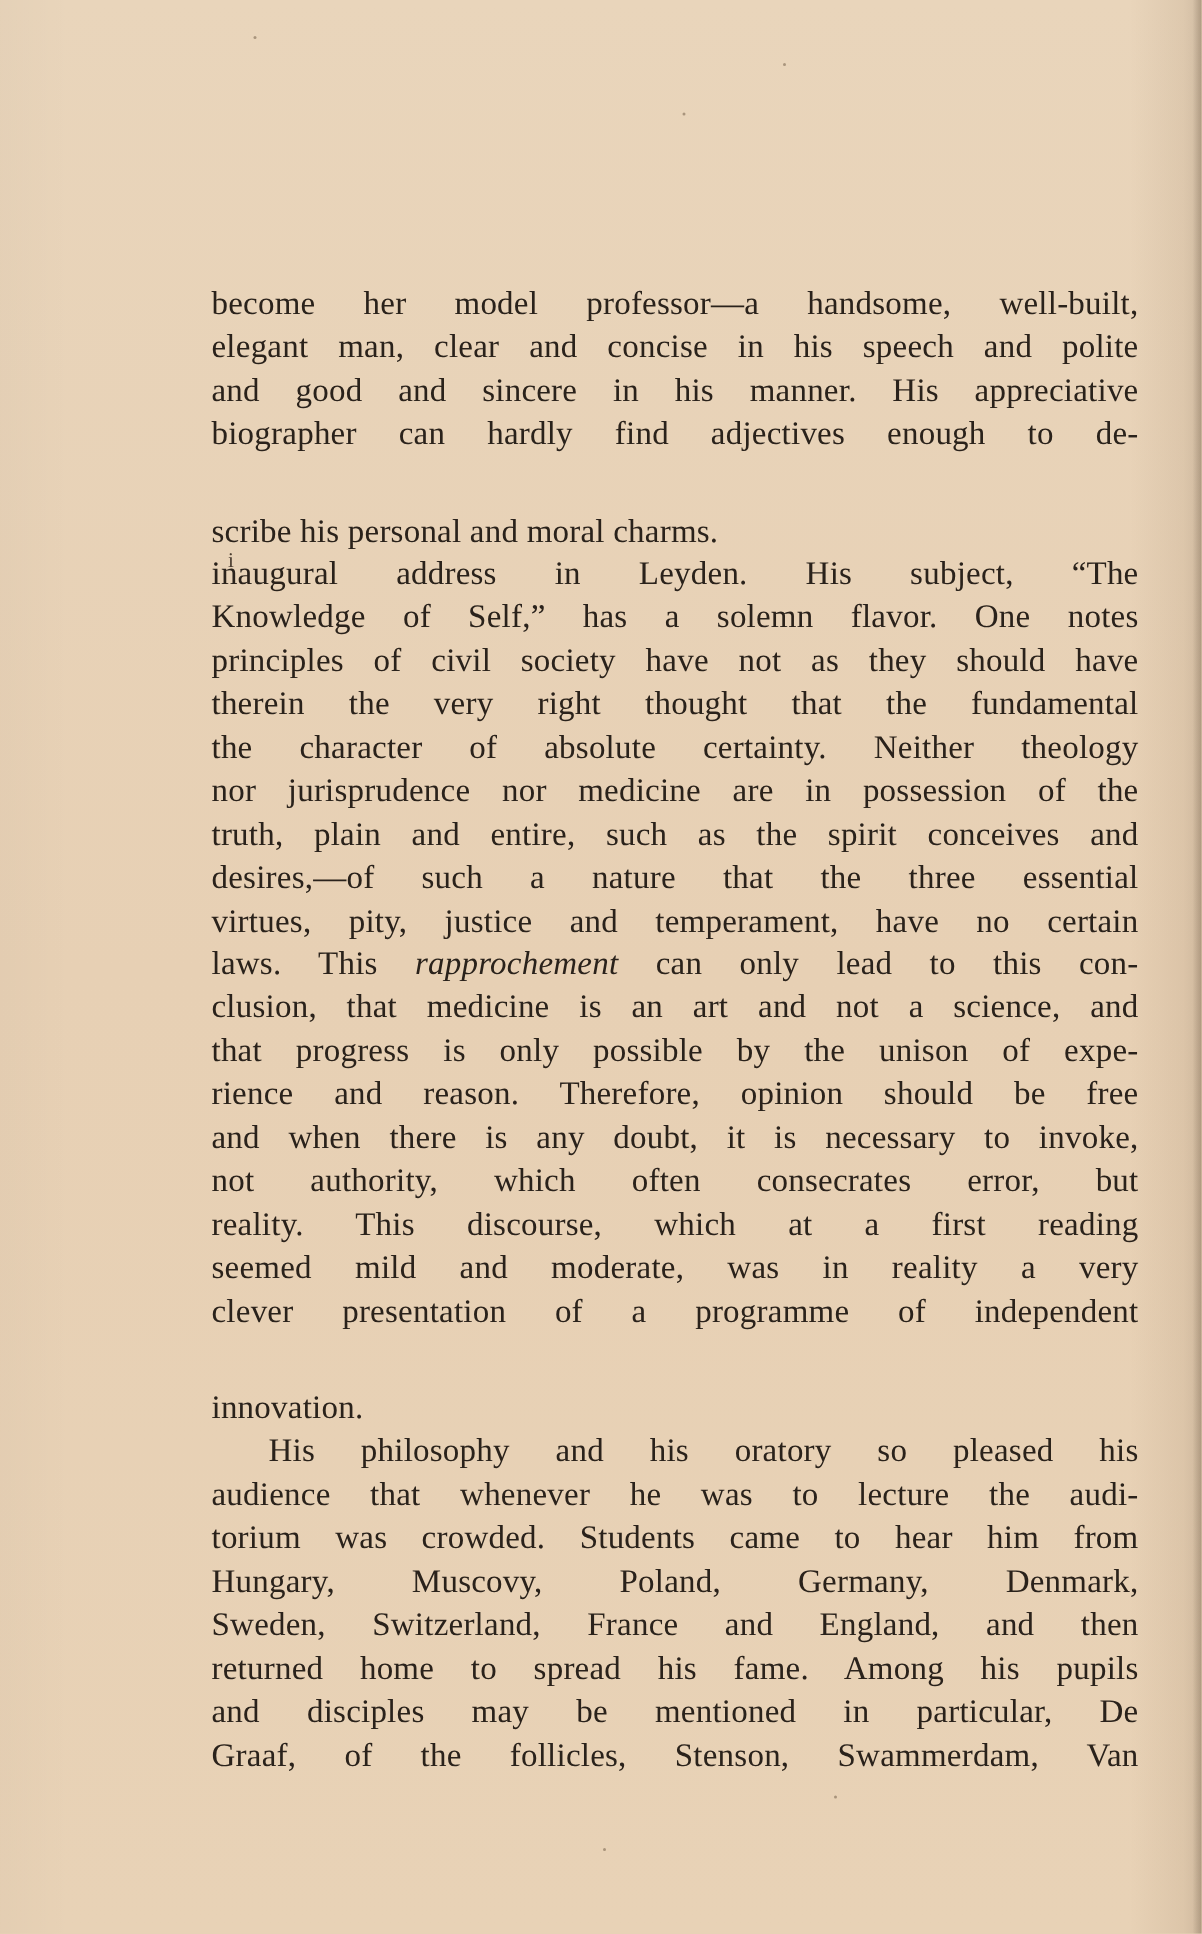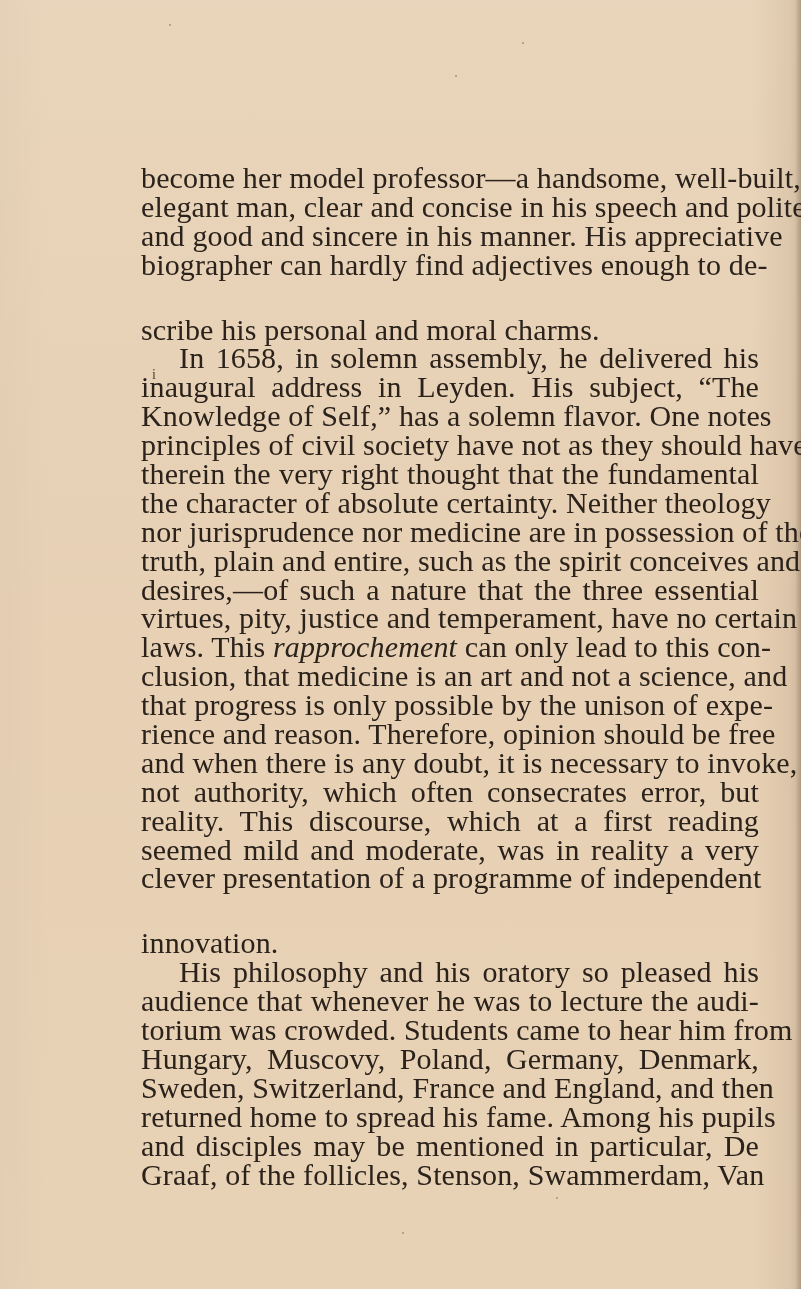--- a/index.html
+++ b/index.html
@@ -18,24 +18,24 @@
     }
     .page {
       position: absolute;
       left: 0; top: 0;
       width: 801px;
       height: 1289px;
     }
     .text-block {
       position: absolute;
       left: 141px;
-      top: 164px;
+      top: 188px;
       width: 618px;
       font-family: "Liberation Serif", "DejaVu Serif", serif;
-      font-size: 30px;
+      font-size: 22px;
       line-height: 28.9px;
       color: #2a221b;
       letter-spacing: 0.15px;
     }
     .line {
       display: block;
       white-space: nowrap;
       text-align: justify;
       text-align-last: justify;
       height: 28.9px;
@@ -86,21 +86,20 @@
 
   <div class="text-block" id="text-block">
       <div>
         <span class="line">become her model professor—a handsome, well-built,</span>
         <span class="line">elegant man, clear and concise in his speech and polite</span>
         <span class="line">and good and sincere in his manner.  His appreciative</span>
         <span class="line">biographer can hardly find adjectives enough to de-</span>
         <span class="line last">scribe his personal and moral charms.</span>
       </div>
       <div>
-        <span class="line indent">In 1658, in solemn assembly, he delivered his</span>
         <span class="line">inaugural address in Leyden.  His subject, “The</span>
         <span class="line">Knowledge of Self,” has a solemn flavor.  One notes</span>
         <span class="line">principles of civil society have not as they should have</span>
         <span class="line">therein the very right thought that the fundamental</span>
         <span class="line">the character of absolute certainty.  Neither theology</span>
         <span class="line">nor jurisprudence nor medicine are in possession of the</span>
         <span class="line">truth, plain and entire, such as the spirit conceives and</span>
         <span class="line">desires,—of such a nature that the three essential</span>
         <span class="line">virtues, pity, justice and temperament, have no certain</span>
         <span class="line">laws.  This <span class="it">rapprochement</span> can only lead to this con-</span>

